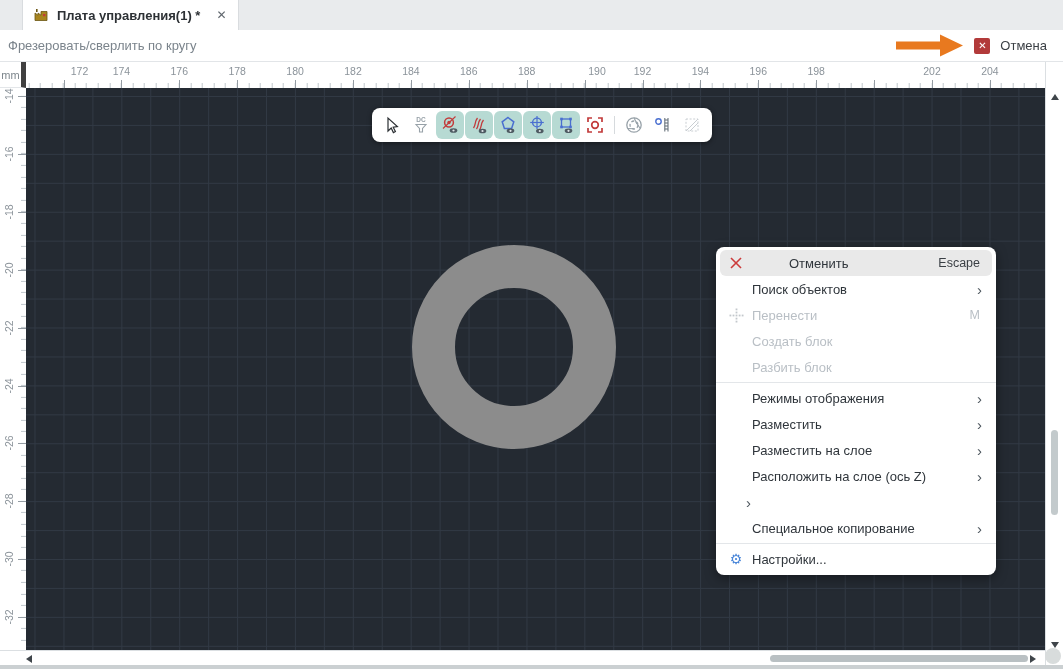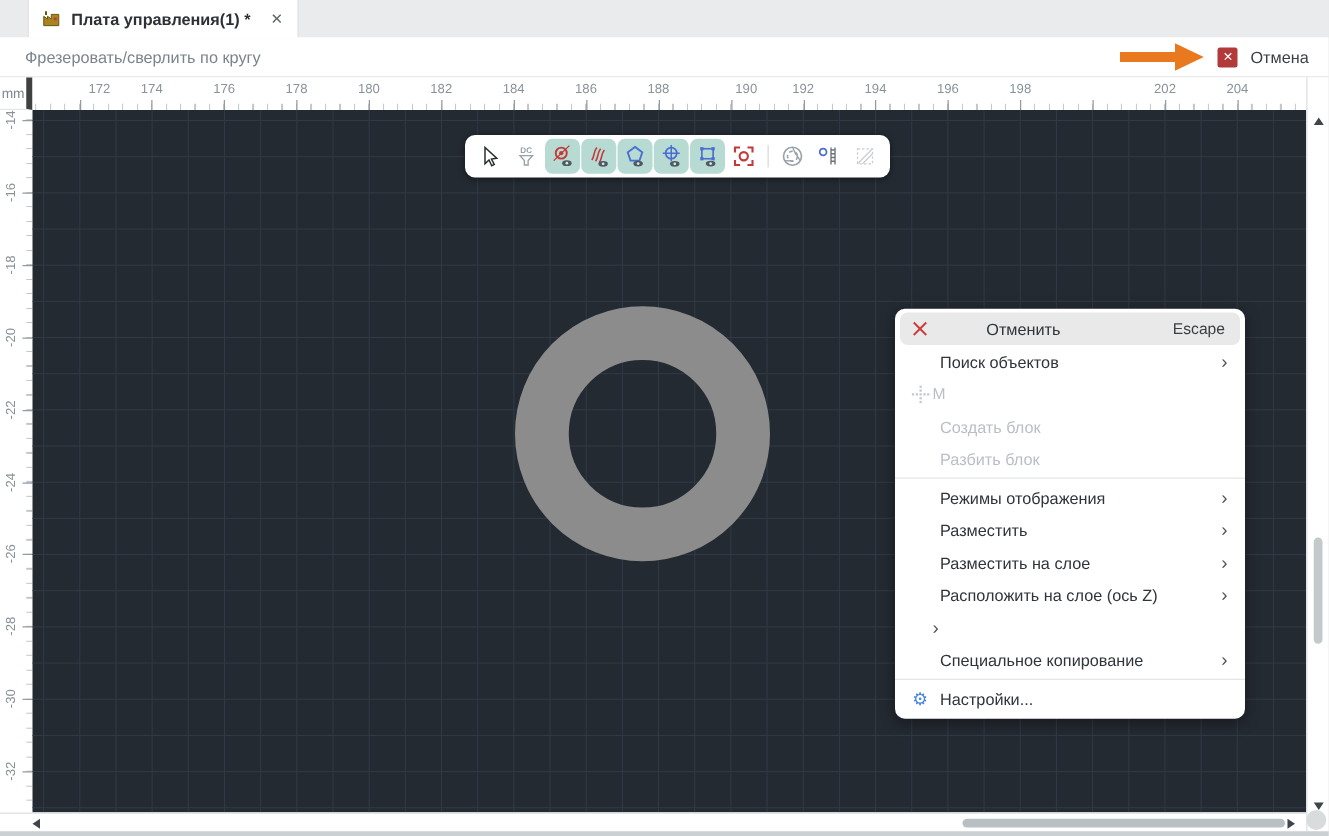--- a/index.html
+++ b/index.html
@@ -10,21 +10,21 @@
   
   .tabbar { position:absolute; left:0; top:0; width:1063px; height:30px; background:#e9ebed; }
   .tab { position:absolute; left:22px; top:0; height:30px; padding:0 12px 0 10px; background:#ffffff;
          display:flex; align-items:center; gap:8px; border-left:1px solid #d9dcdf; border-right:1px solid #d9dcdf; }
   .tab-title { font-size:13px; font-weight:bold; color:#2d3135; white-space:nowrap; }
   .tab-close { font-size:12px; color:#5f666d; margin-left:8px; cursor:default; }
 
   
   .cmdbar { position:absolute; left:0; top:30px; width:1063px; height:32px; background:#ffffff;
             border-bottom:1px solid #e2e5e8; display:flex; align-items:center; }
-  .cmd-hint { font-size:13px; color:#7b848c; margin-left:20px; flex:1; }
+  .cmd-hint { font-size:13px; color:#7b848c; margin-left:8px; flex:1; }
   .cmd-right { display:flex; align-items:center; gap:10px; margin-right:16px; }
   .cancel-x { width:16px; height:16px; background:#b23a3a; border-radius:2px; color:#fff;
               font-size:10px; display:flex; align-items:center; justify-content:center; }
   .cancel-label { font-size:13px; color:#3a3f44; }
 
   
   .ruler-corner { position:absolute; left:0; top:62px; width:26px; height:26px; background:#fff;
                   font-size:11px; color:#7d868c; display:flex; align-items:center; justify-content:center;
                   border-right:5px solid #404040; border-bottom:1px solid #e3e6e9; }
   .ruler-top { position:absolute; left:26px; top:62px; width:1019px; height:26px; background:#fff; overflow:hidden; }
@@ -306,20 +306,21 @@
               <rect x="0.5" y="6.6" width="1.8" height="1.8"></rect>
               <rect x="3.6" y="6.6" width="1.8" height="1.8"></rect>
               <rect x="6.6" y="6.6" width="1.8" height="1.8"></rect>
               <rect x="9.7" y="6.6" width="1.8" height="1.8"></rect>
               <rect x="12.7" y="6.6" width="1.8" height="1.8"></rect>
               <rect x="6.6" y="9.7" width="1.8" height="1.8"></rect>
               <rect x="6.6" y="12.7" width="1.8" height="1.8"></rect>
             </g>
           </svg>
         </span>
+      <span class="mi-label">Перенести</span>
       <span class="mi-sc">M</span>
     </div>
     <div class="mi dis">
       <span class="mi-ic"></span>
       <span class="mi-label">Создать блок</span>
     </div>
     <div class="mi dis">
       <span class="mi-ic"></span>
       <span class="mi-label">Разбить блок</span>
     </div>

